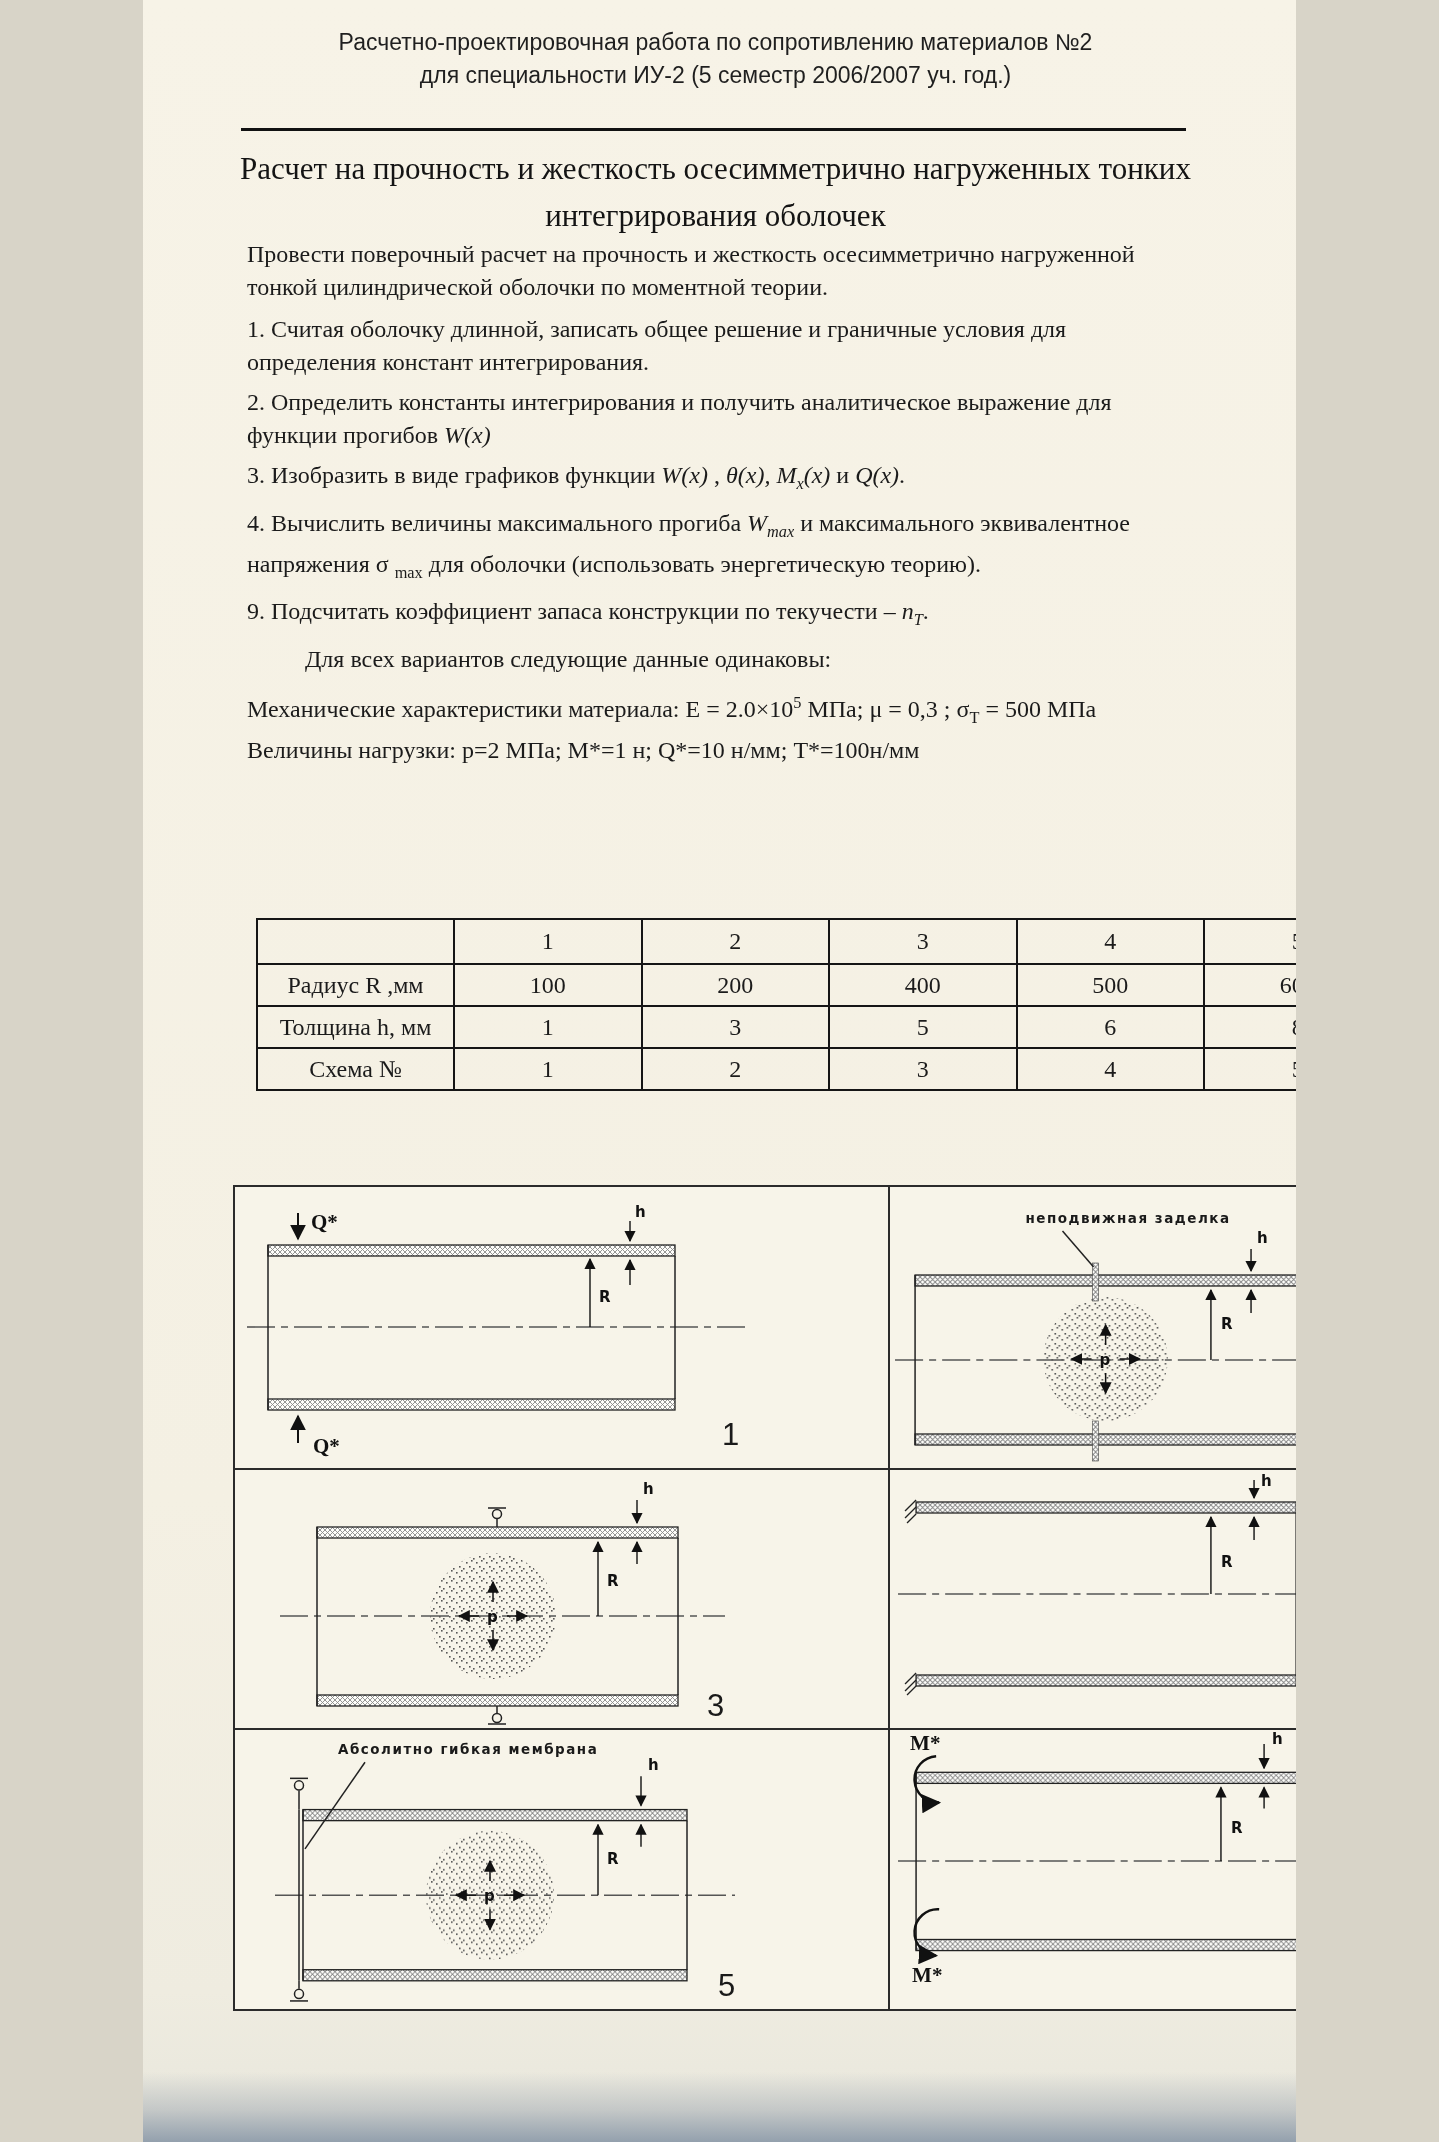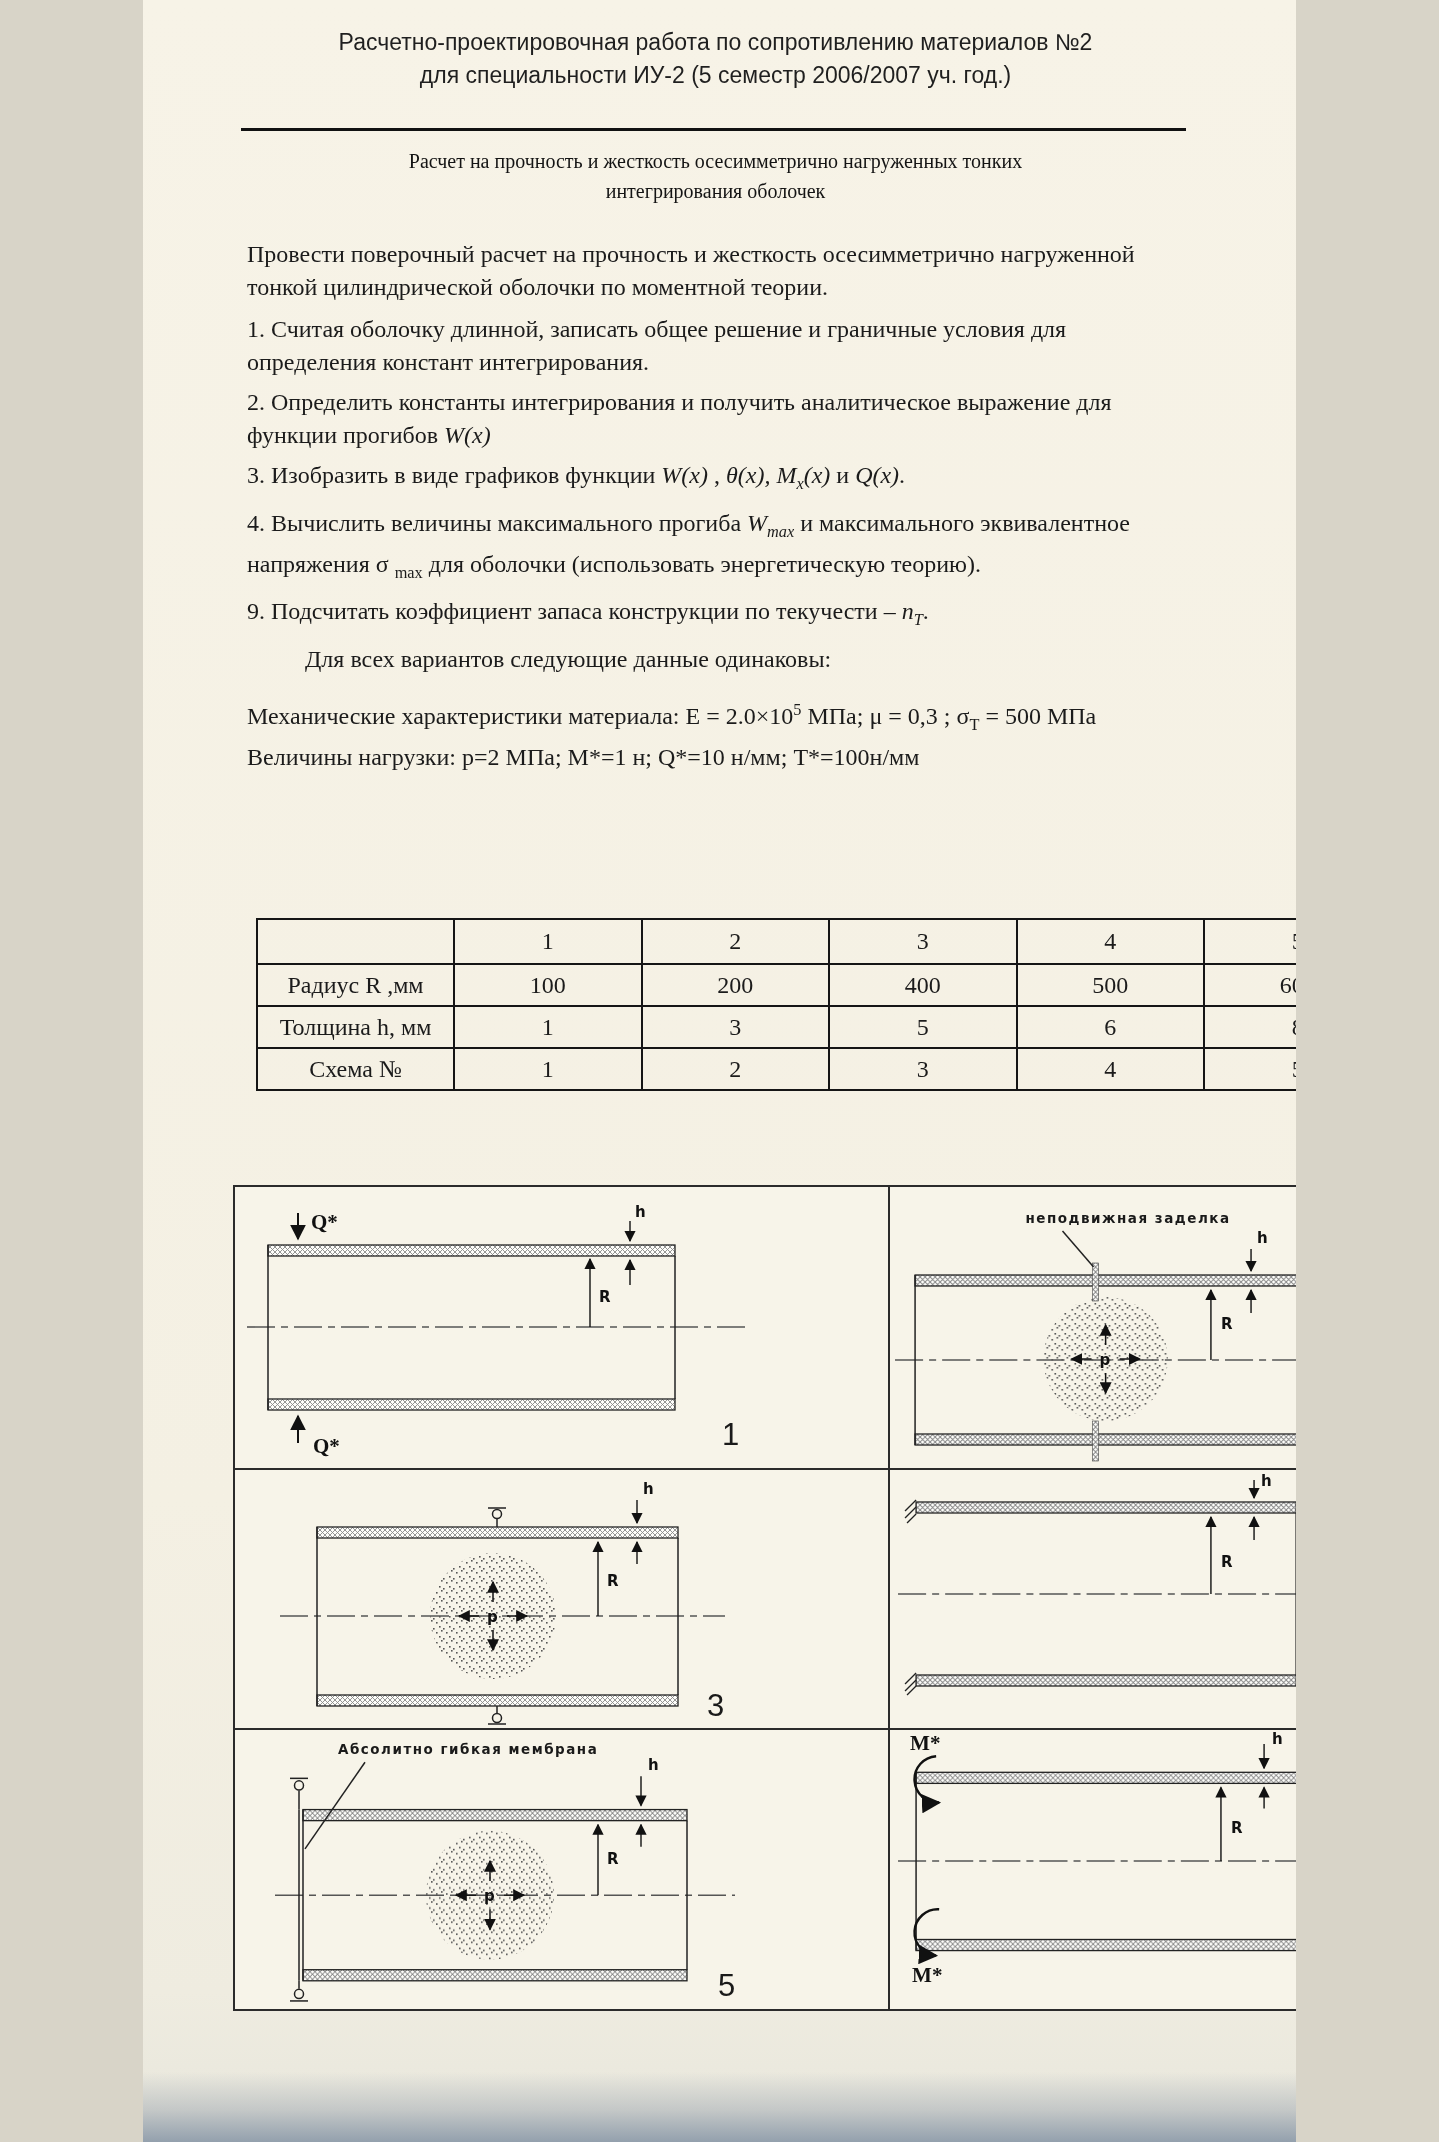--- a/index.html
+++ b/index.html
@@ -3,21 +3,21 @@
 <meta charset="utf-8">
 <style>
   html,body{margin:0;padding:0;background:#d8d4c8;}
   .page{position:relative;width:1153px;height:2142px;margin:0 auto;overflow:hidden;
         background:linear-gradient(180deg,#f7f3e7 0%,#f4f0e3 70%,#efece0 93%,#e7e6dc 100%);
         font-family:"Liberation Serif",serif;color:#1b1b1b;}
   .header{position:absolute;top:26px;left:70px;width:1005px;text-align:center;
           font-family:"Liberation Sans",sans-serif;font-size:23px;line-height:1.45;color:#1f1f1f;}
   .header-rule{position:absolute;top:128px;left:98px;width:945px;height:3px;background:#111;}
   .title{position:absolute;top:146px;left:70px;width:1005px;text-align:center;
-         font-size:20px;line-height:1.5;color:#141414;}
+         font-size:31px;line-height:1.5;color:#141414;}
   .bodytext{position:absolute;top:238px;left:104px;width:932px;font-size:24px;line-height:33px;}
   .bodytext p{margin:0 0 7px 0;}
   .mi{font-style:italic;}
   sub{font-size:68%;} sup{font-size:68%;}
   .indent{margin-left:58px !important;}
   .vtable{position:absolute;top:918px;left:113px;width:1324px;border-collapse:collapse;
           table-layout:fixed;font-size:24px;background:transparent;}
   .vtable td{border:2.5px solid #151515;text-align:center;height:40px;padding:0;}
   .vtable .hrow td{height:43px;}
   .note{position:absolute;top:1096px;left:104px;width:1200px;
@@ -53,21 +53,21 @@
     <div>интегрирования оболочек</div>
   </div>
 
   <div class="bodytext">
     <p style="margin-bottom:9px;"><span>Провести поверочный расчет на прочность и жесткость осесимметрично нагруженной тонкой цилиндрической оболочки по моментной теории.</span></p>
     <p><span>1. Считая оболочку длинной, записать общее решение и граничные условия для определения констант интегрирования.</span></p>
     <p><span>2. Определить константы интегрирования и получить аналитическое выражение для функции прогибов </span><span class="mi">W(x)</span></p>
     <p><span>3. Изобразить в виде графиков функции </span><span class="mi">W(x)</span><span> , </span><span class="mi">θ(x), </span><span class="mi">M</span><sub class="mi">x</sub><span class="mi">(x)</span><span> и </span><span class="mi">Q(x)</span><span>.</span></p>
     <p><span>4. Вычислить величины максимального прогиба </span><span class="mi">W</span><sub class="mi">max</sub><span> и максимального эквивалентное напряжения σ </span><sub>max</sub><span> для оболочки (использовать энергетическую теорию).</span></p>
     <p><span>9. Подсчитать коэффициент запаса конструкции по текучести –  </span><span class="mi">n</span><sub class="mi">T</sub><span>.</span></p>
-    <p class="indent" style="margin-bottom:17px;"><span>Для всех вариантов следующие данные одинаковы:</span></p>
+    <p class="indent" style="margin-bottom:10px;"><span>Для всех вариантов следующие данные одинаковы:</span></p>
     <p style="margin-bottom:0;"><span>Механические характеристики материала:  Е =  2.0×10</span><sup>5</sup><span> МПа;  μ = 0,3 ;  σ</span><sub>Т</sub><span> = 500 МПа</span></p>
     <p><span>Величины нагрузки: р=2 МПа; М*=1 н; Q*=10 н/мм; Т*=100н/мм</span></p>
   </div>
 
   <table class="vtable">
     <colgroup>
         <col style="width:197px">
         <col>
         <col>
         <col>

